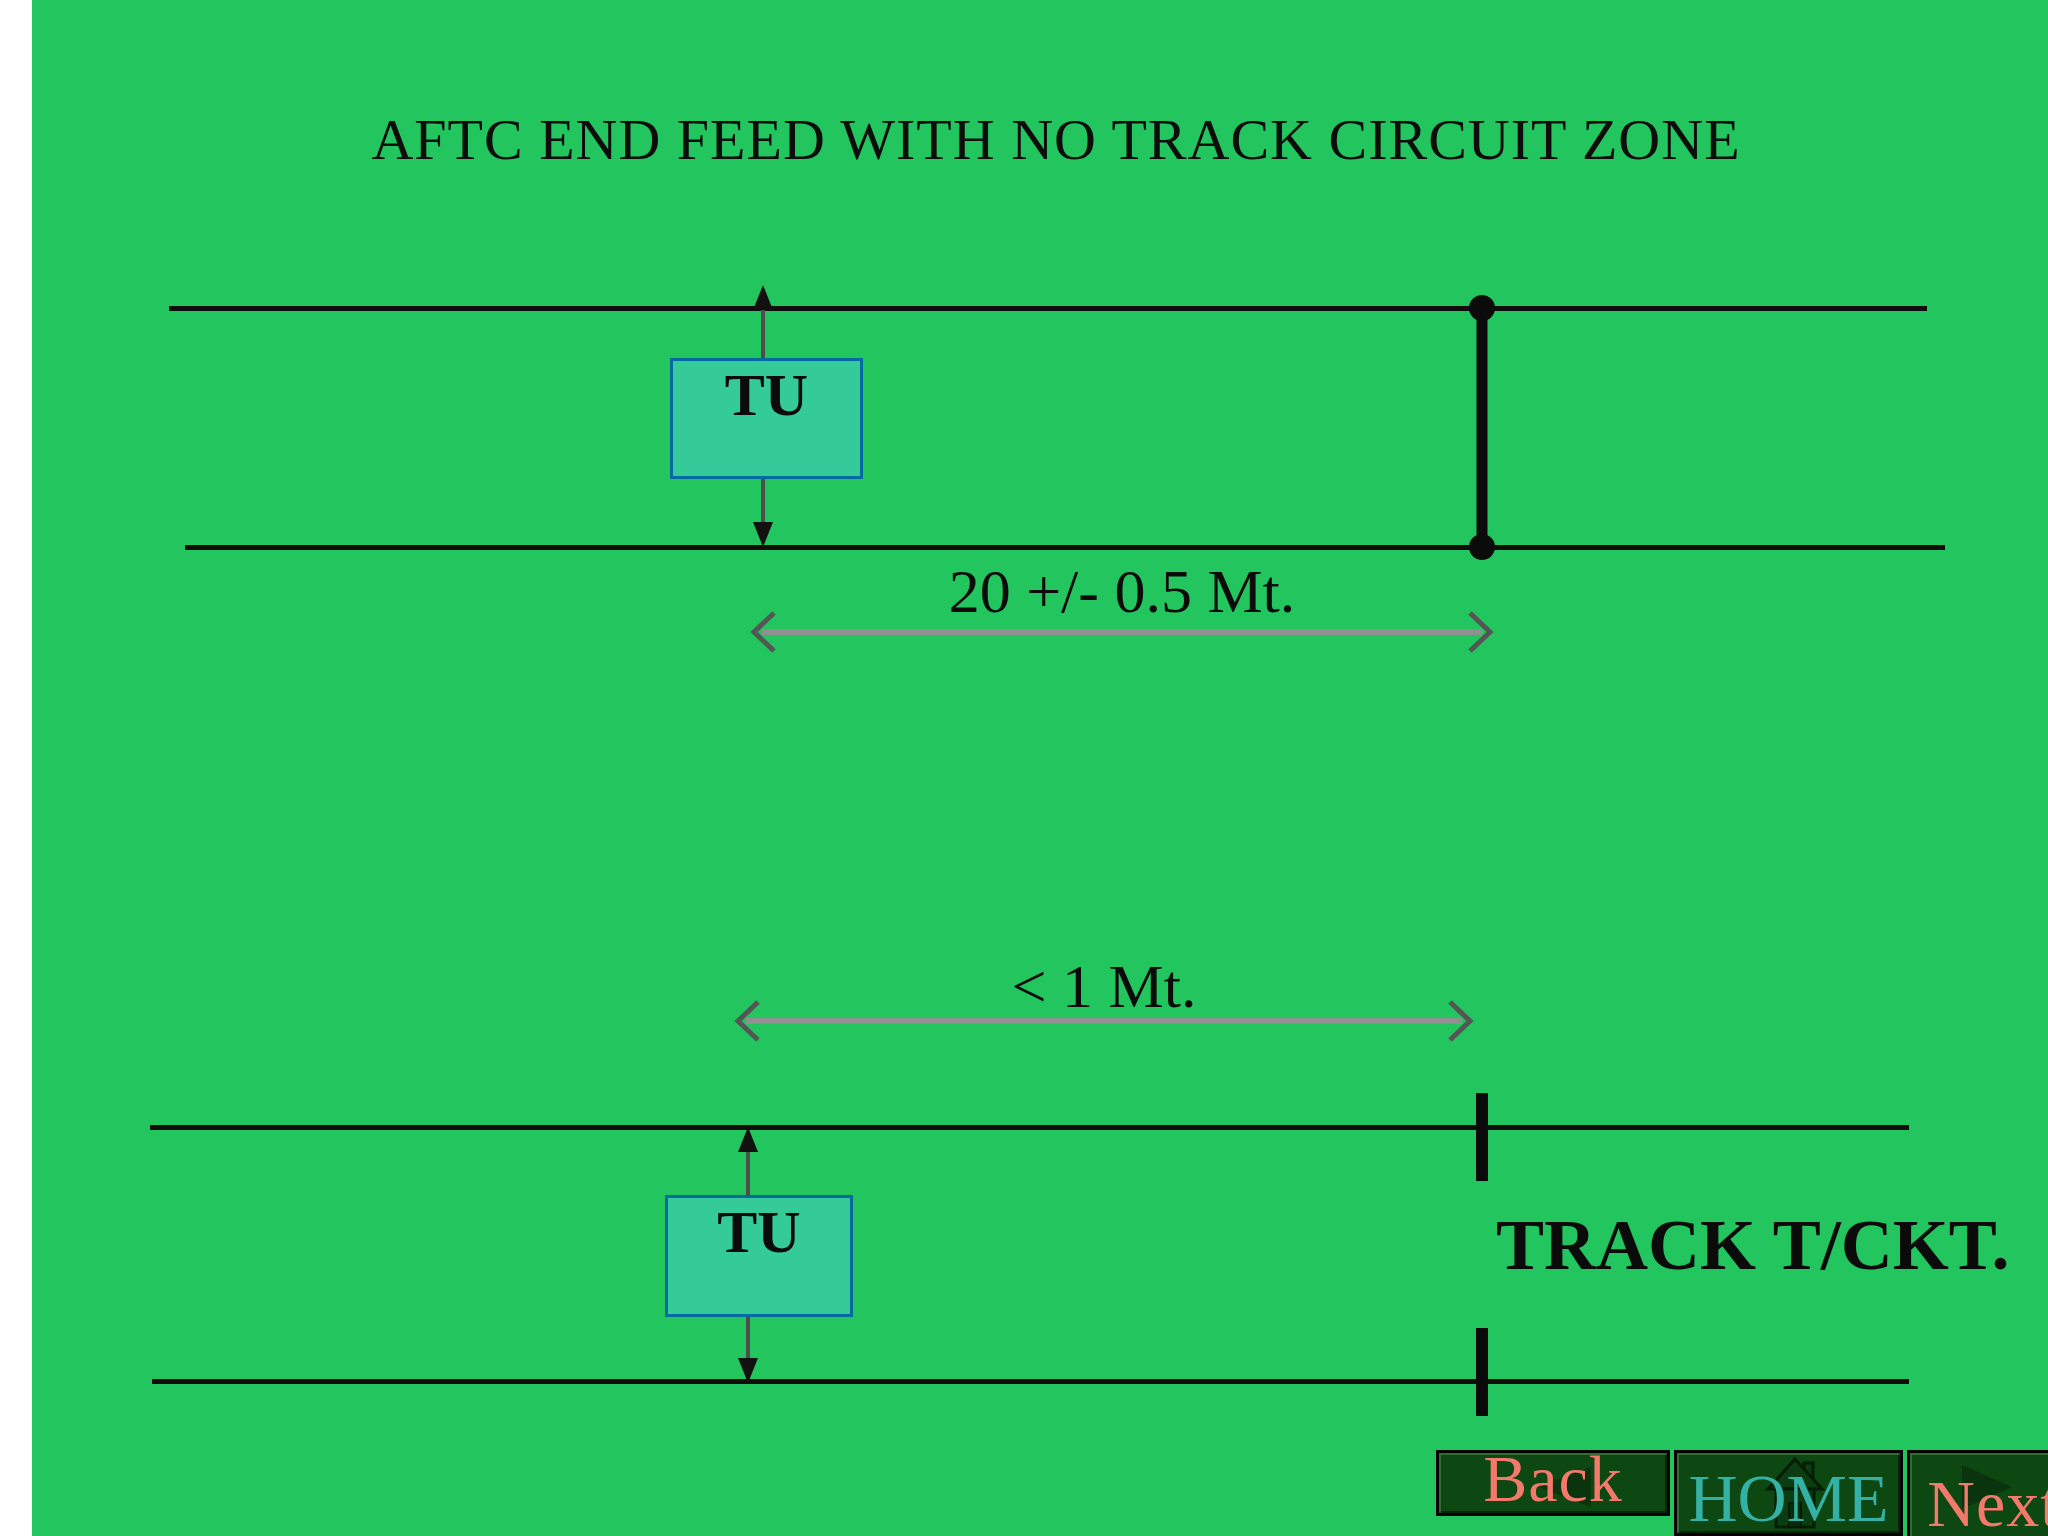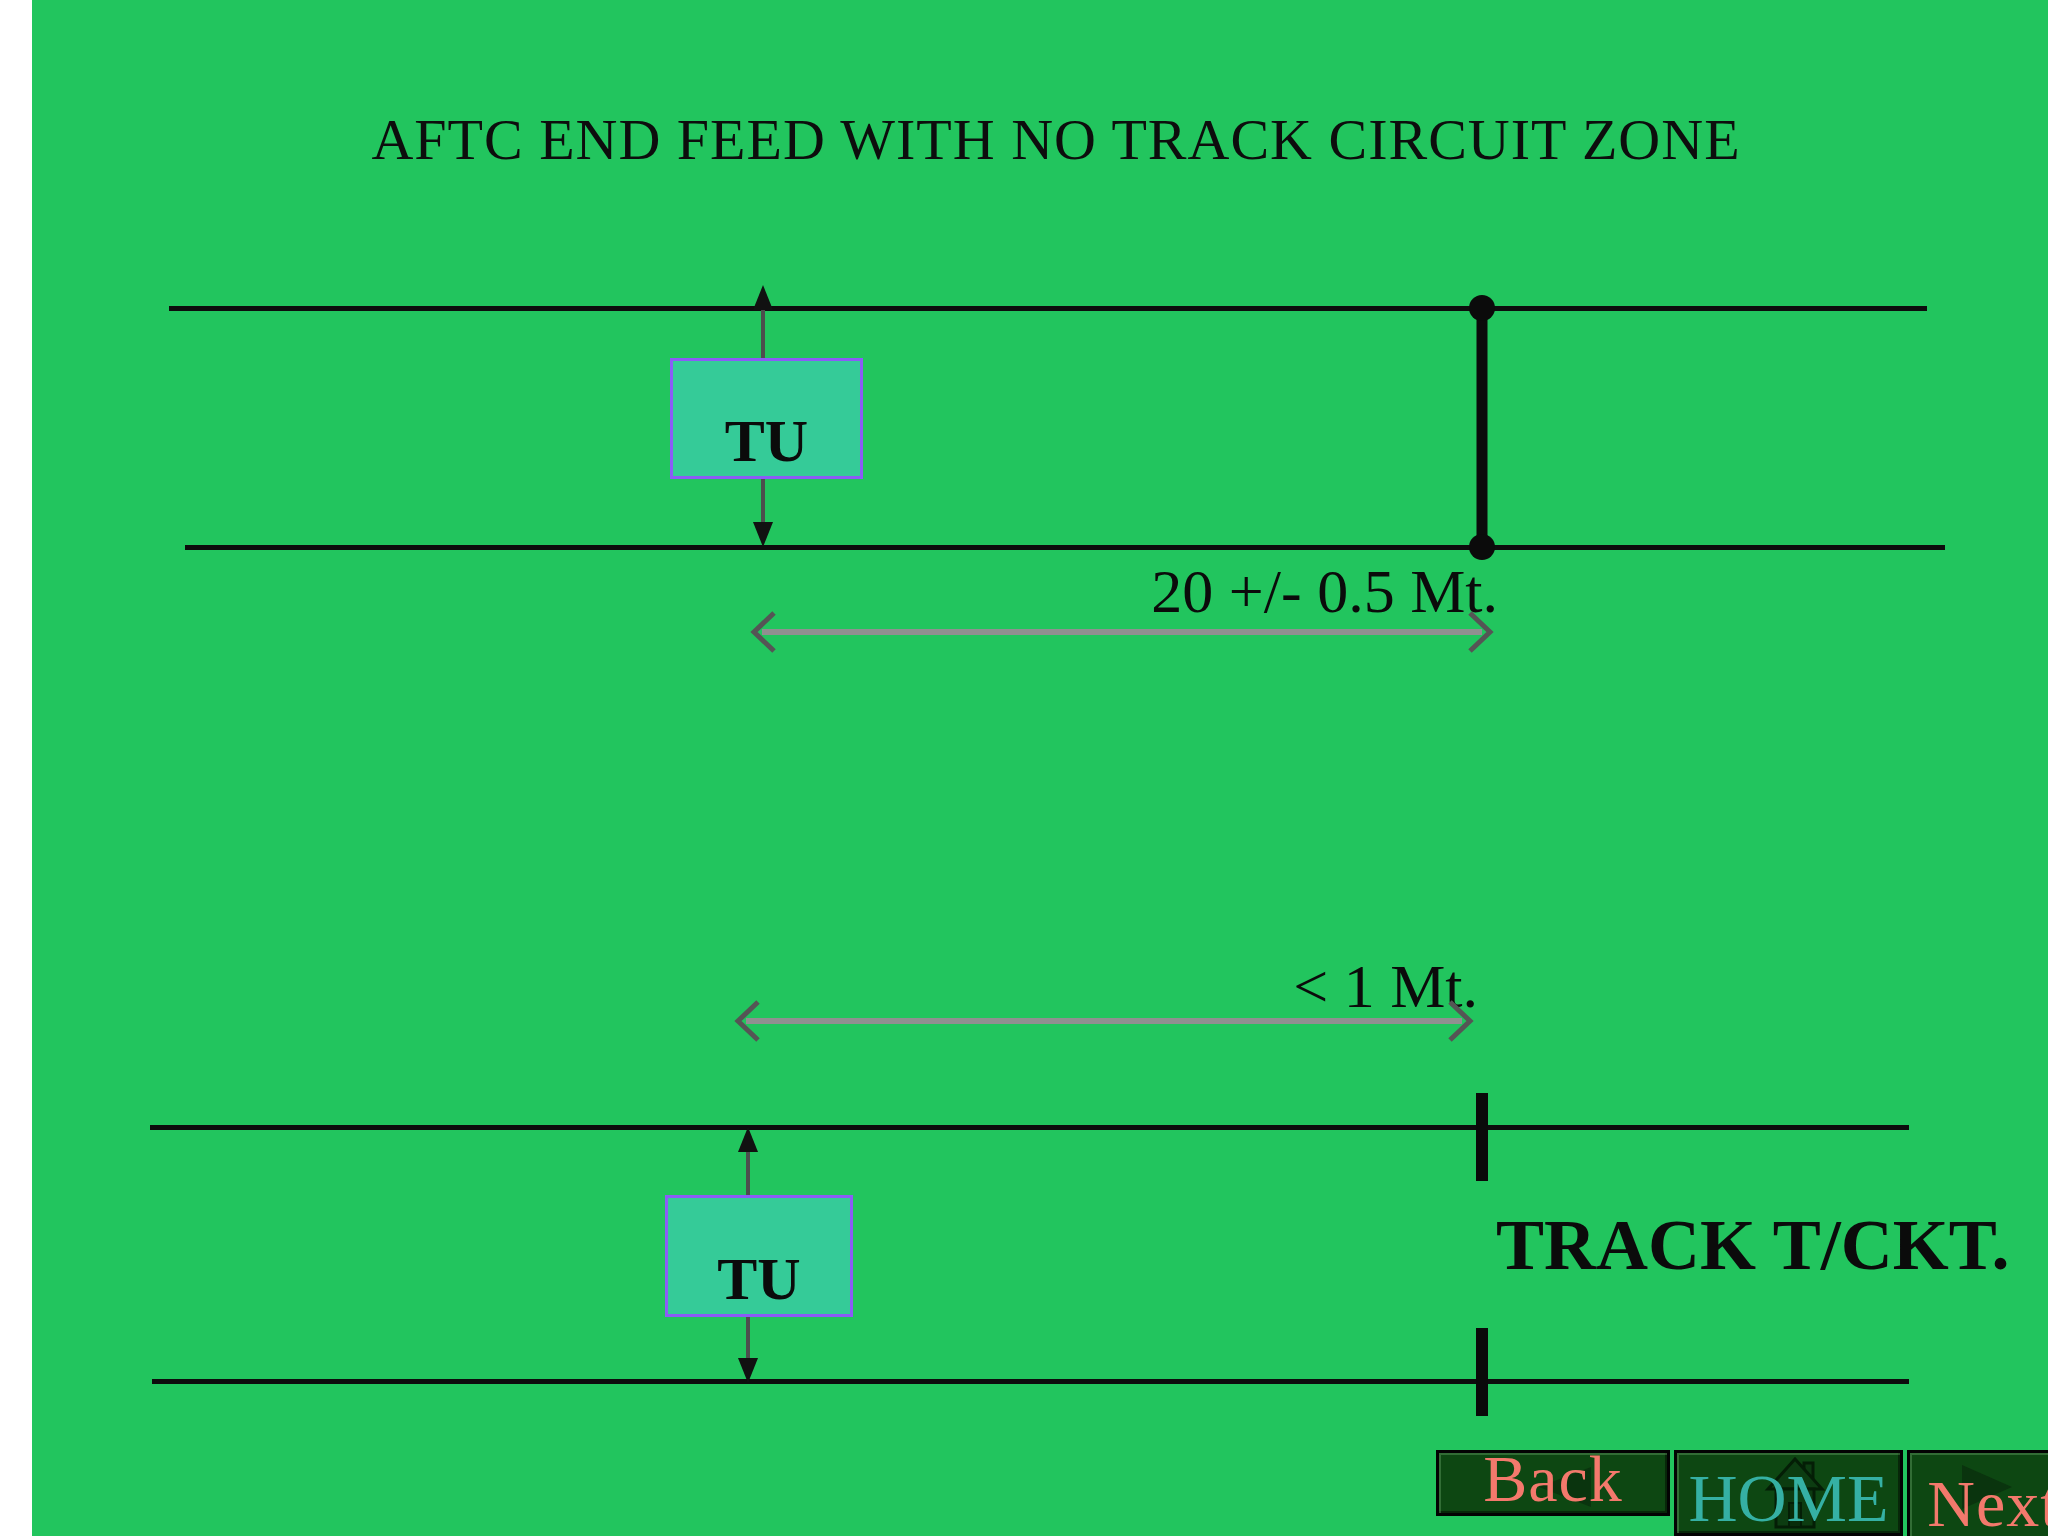--- a/index.html
+++ b/index.html
@@ -30,24 +30,24 @@
   
   .rail { background: #0d0d0d; height: 5px; }
   .d1-rail-top { left: 137px; top: 306px; width: 1758px; }
   .d1-rail-bot { left: 153px; top: 545px; width: 1760px; }
   .d2-rail-top { left: 118px; top: 1125px; width: 1759px; }
   .d2-rail-bot { left: 120px; top: 1379px; width: 1757px; }
 
   
   .tu-box {
     background: #35cb98;
-    border: 3px solid #8b5cf6;
+    border: 3px solid #0369a1;
     box-sizing: border-box;
     display: flex;
-    align-items: flex-end;
+    align-items: flex-start;
     justify-content: center;
     font-weight: bold;
     font-size: 60px;
     color: #0b0b0b;
   }
   .d1-tu-box { left: 638px; top: 358px; width: 193px; height: 121px; }
   .d2-tu-box { left: 633px; top: 1195px; width: 188px; height: 122px; }
 
   
   .d1-tu-arrow { left: 709px; top: 283px; }
@@ -60,21 +60,21 @@
   .tick { left: 1444px; width: 12px; height: 88px; background: #0a0a0a; }
   .tick1 { top: 1093px; }
   .tick2 { top: 1328px; }
 
   
   .d1-dim-arrow { left: 714px; top: 604px; }
   .d2-dim-arrow { left: 698px; top: 993px; }
 
   
   .dim-label {
-    text-align: right;
+    text-align: center;
     font-size: 62px;
     white-space: nowrap;
     color: #0b0b0b;
   }
   .d1-dim-label { left: 714px; width: 752px; top: 556px; }
   .d2-dim-label { left: 698px; width: 748px; top: 951px; }
 
   .other-label {
     left: 1464px; top: 1204px; width: 584px;
     font-size: 72px;

